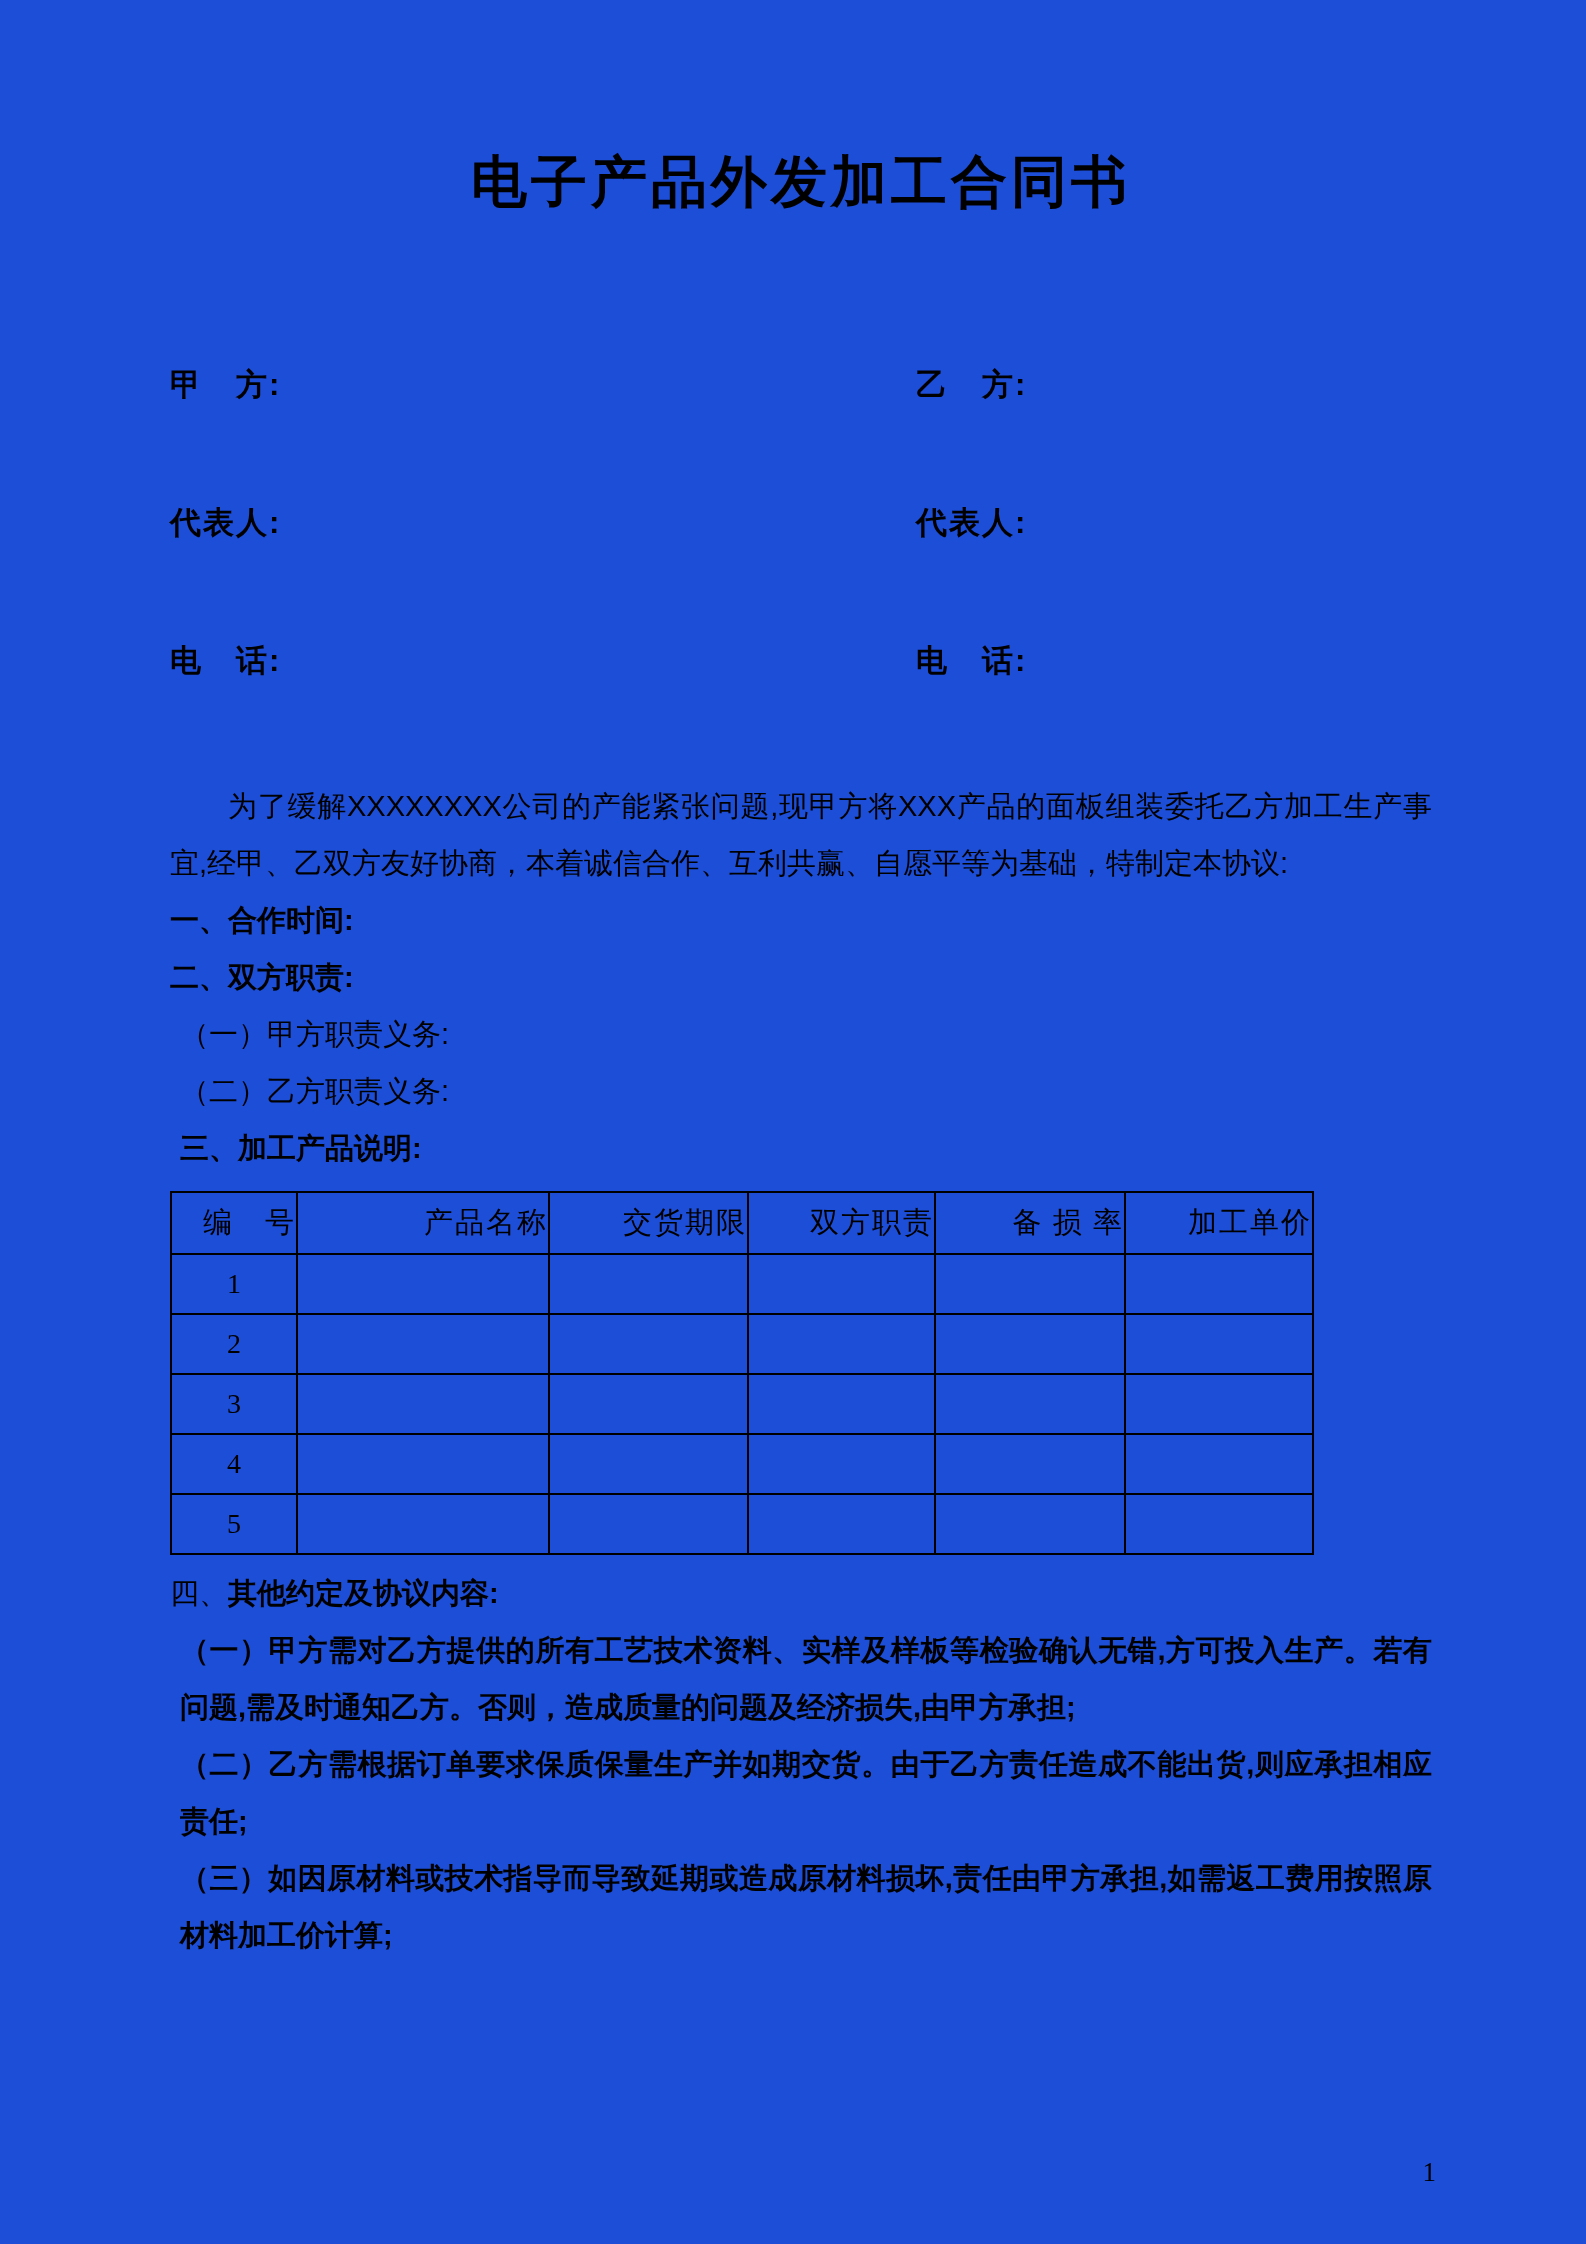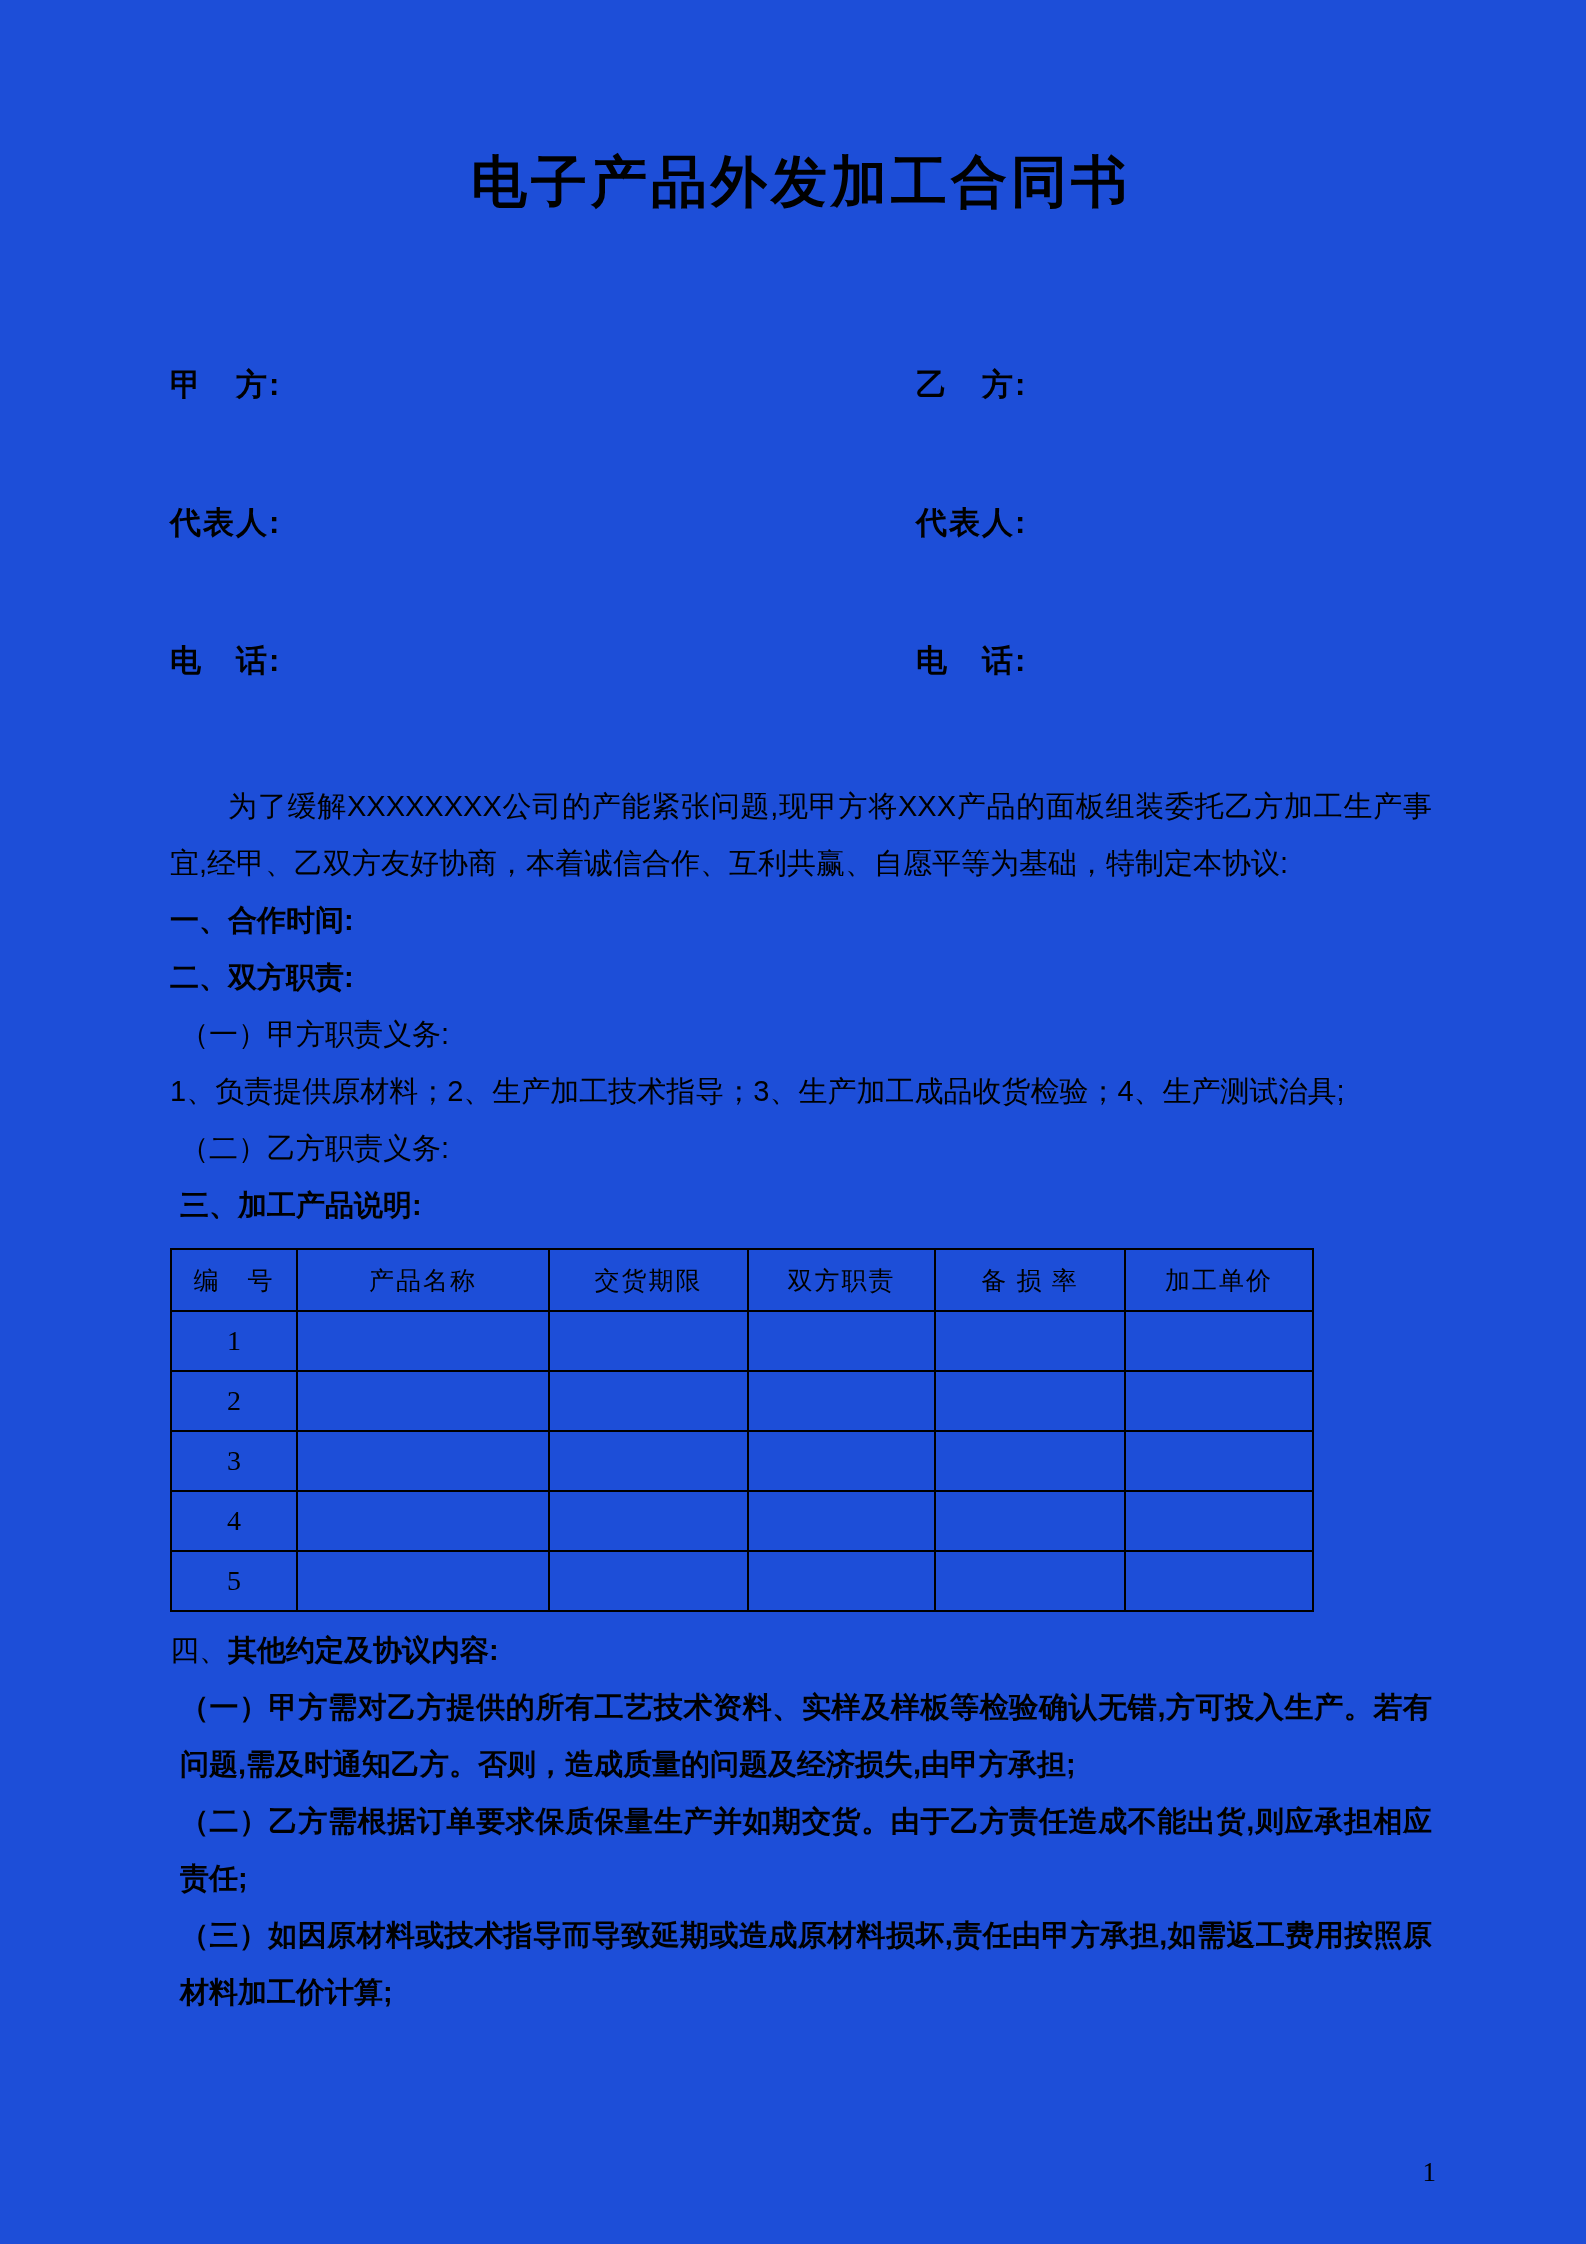--- a/index.html
+++ b/index.html
@@ -13,21 +13,21 @@
   .party-col-b{flex:1;}
   .body-text{font-size:29px;line-height:57px;margin:0;}
   .intro{text-indent:58px;text-align:justify;margin-top:18px;}
   .heading{font-weight:bold;}
   .sub-indent{padding-left:10px;}
   .blank{display:inline-block;min-width:76px;border-bottom:2px solid #000;text-align:center;
          margin:0 5px;line-height:42px;}
   .products-table{border-collapse:collapse;width:1142px;margin:14px 0 10px 0;
                   font-family:"Liberation Serif",serif;table-layout:fixed;}
   .products-table th,.products-table td{border:2px solid #000;padding:0;}
-  .products-table th{font-weight:normal;font-size:25px;height:60px;letter-spacing:2px;text-align:center;}
+  .products-table th{font-weight:normal;font-size:29px;height:60px;letter-spacing:2px;text-align:right;}
   .products-table td{height:58px;font-size:28px;text-align:center;}
   .col-no{width:126px;}
   .col-name{width:252px;}
   .col-deadline{width:199px;}
   .col-qty{width:187px;}
   .col-loss{width:190px;}
   .col-price{width:188px;}
   .s4-num{font-family:"Liberation Serif",serif;font-weight:normal;}
   .s4-item{text-align:justify;font-weight:bold;}
   .page-number{position:absolute;right:150px;bottom:56px;font-family:"Liberation Serif",serif;font-size:27px;}
@@ -54,21 +54,20 @@
     </div>
   </div>
 
   <p class="body-text intro">为了缓解XXXXXXXX公司的产能紧张问题,现甲方将XXX产品的面板组装委托乙方加工生产事宜,经甲、乙双方友好协商，本着诚信合作、互利共赢、自愿平等为基础，特制定本协议:</p>
 
   <p class="body-text heading">一、合作时间:</p>
 
 
   <p class="body-text heading">二、双方职责:</p>
   <p class="body-text sub-indent">（一）甲方职责义务:</p>
-  <p class="body-text">1、负责提供原材料；2、生产加工技术指导；3、生产加工成品收货检验；4、生产测试治具;</p>
   <p class="body-text sub-indent">（二）乙方职责义务:</p>
 
   <p class="body-text heading sub-indent">三、加工产品说明:</p>
 
   <table class="products-table">
     <colgroup>
       <col class="col-no">
         <col class="col-name">
         <col class="col-deadline">
       <col class="col-qty">

